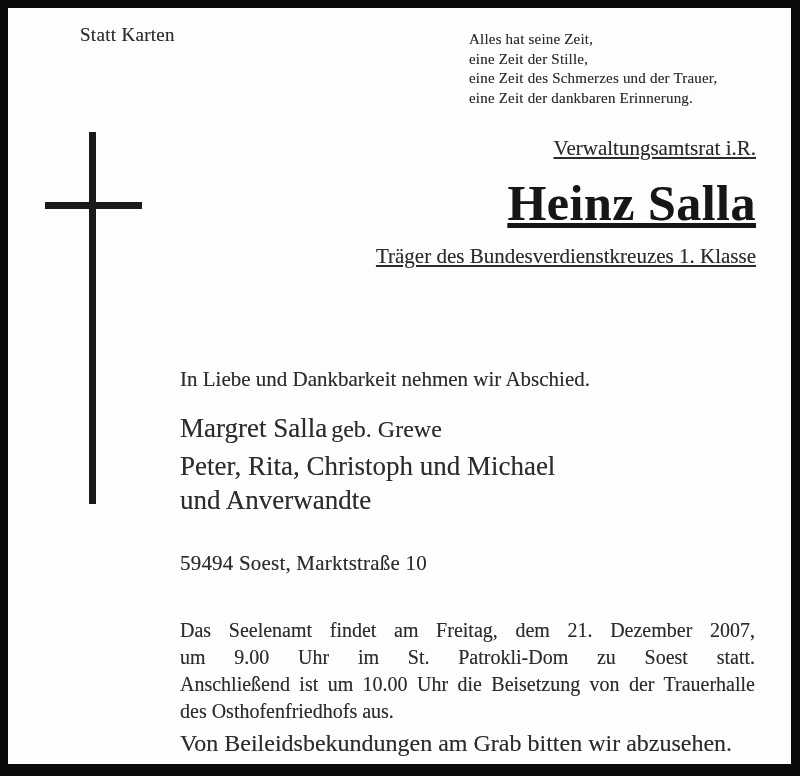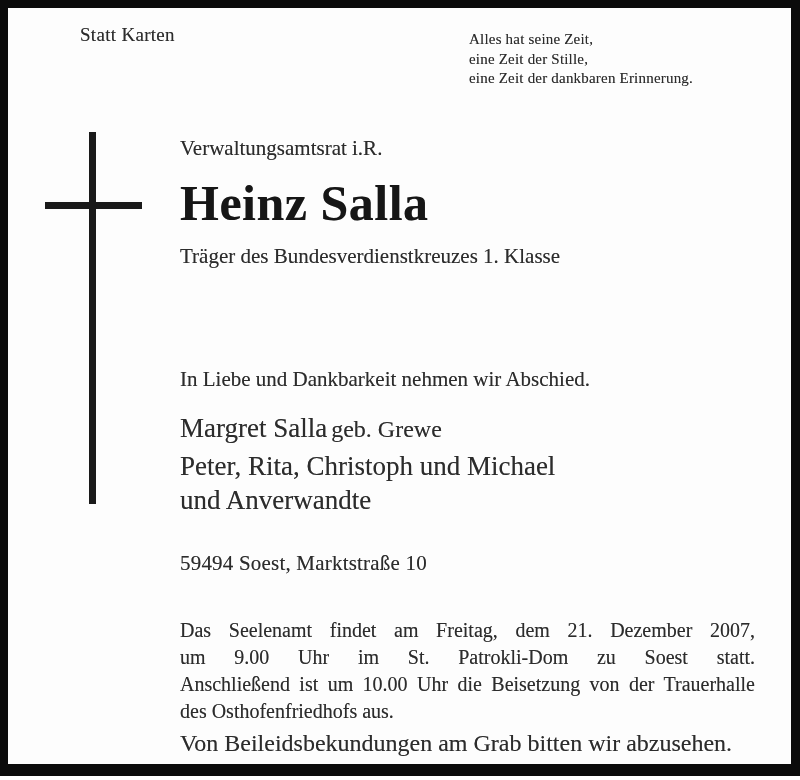--- a/index.html
+++ b/index.html
@@ -49,21 +49,22 @@
   .cross .bar-h {
     position: absolute;
     left: 0; top: 70px;
     width: 97px; height: 7px;
     background: var(--cross, #1a1a1a);
   }
 
   .center-col {
     left: 172px;
     width: 576px;
-    text-align: left;
+    text-align: right;
+    text-decoration: underline;
   }
   .profession { top: 128px; font-size: 21px; }
   .deceased-name {
     top: 170px;
     font-size: 50px;
     line-height: 50px;
     font-weight: bold;
     letter-spacing: 0.5px;
     color: var(--name, #161616);
   }
@@ -104,20 +105,21 @@
 </head>
 <body>
 
 <div class="paper">
 
   <div class="abs statt-karten">Statt Karten</div>
 
   <div class="abs verse">
     <div>Alles hat seine Zeit,</div>
     <div>eine Zeit der Stille,</div>
+    <div>eine Zeit des Schmerzes und der Trauer,</div>
     <div>eine Zeit der dankbaren Erinnerung.</div>
   </div>
 
   <div class="abs cross">
     <div class="bar-v"></div>
     <div class="bar-h"></div>
   </div>
 
   <div class="abs center-col profession">Verwaltungsamtsrat i.R.</div>
 

